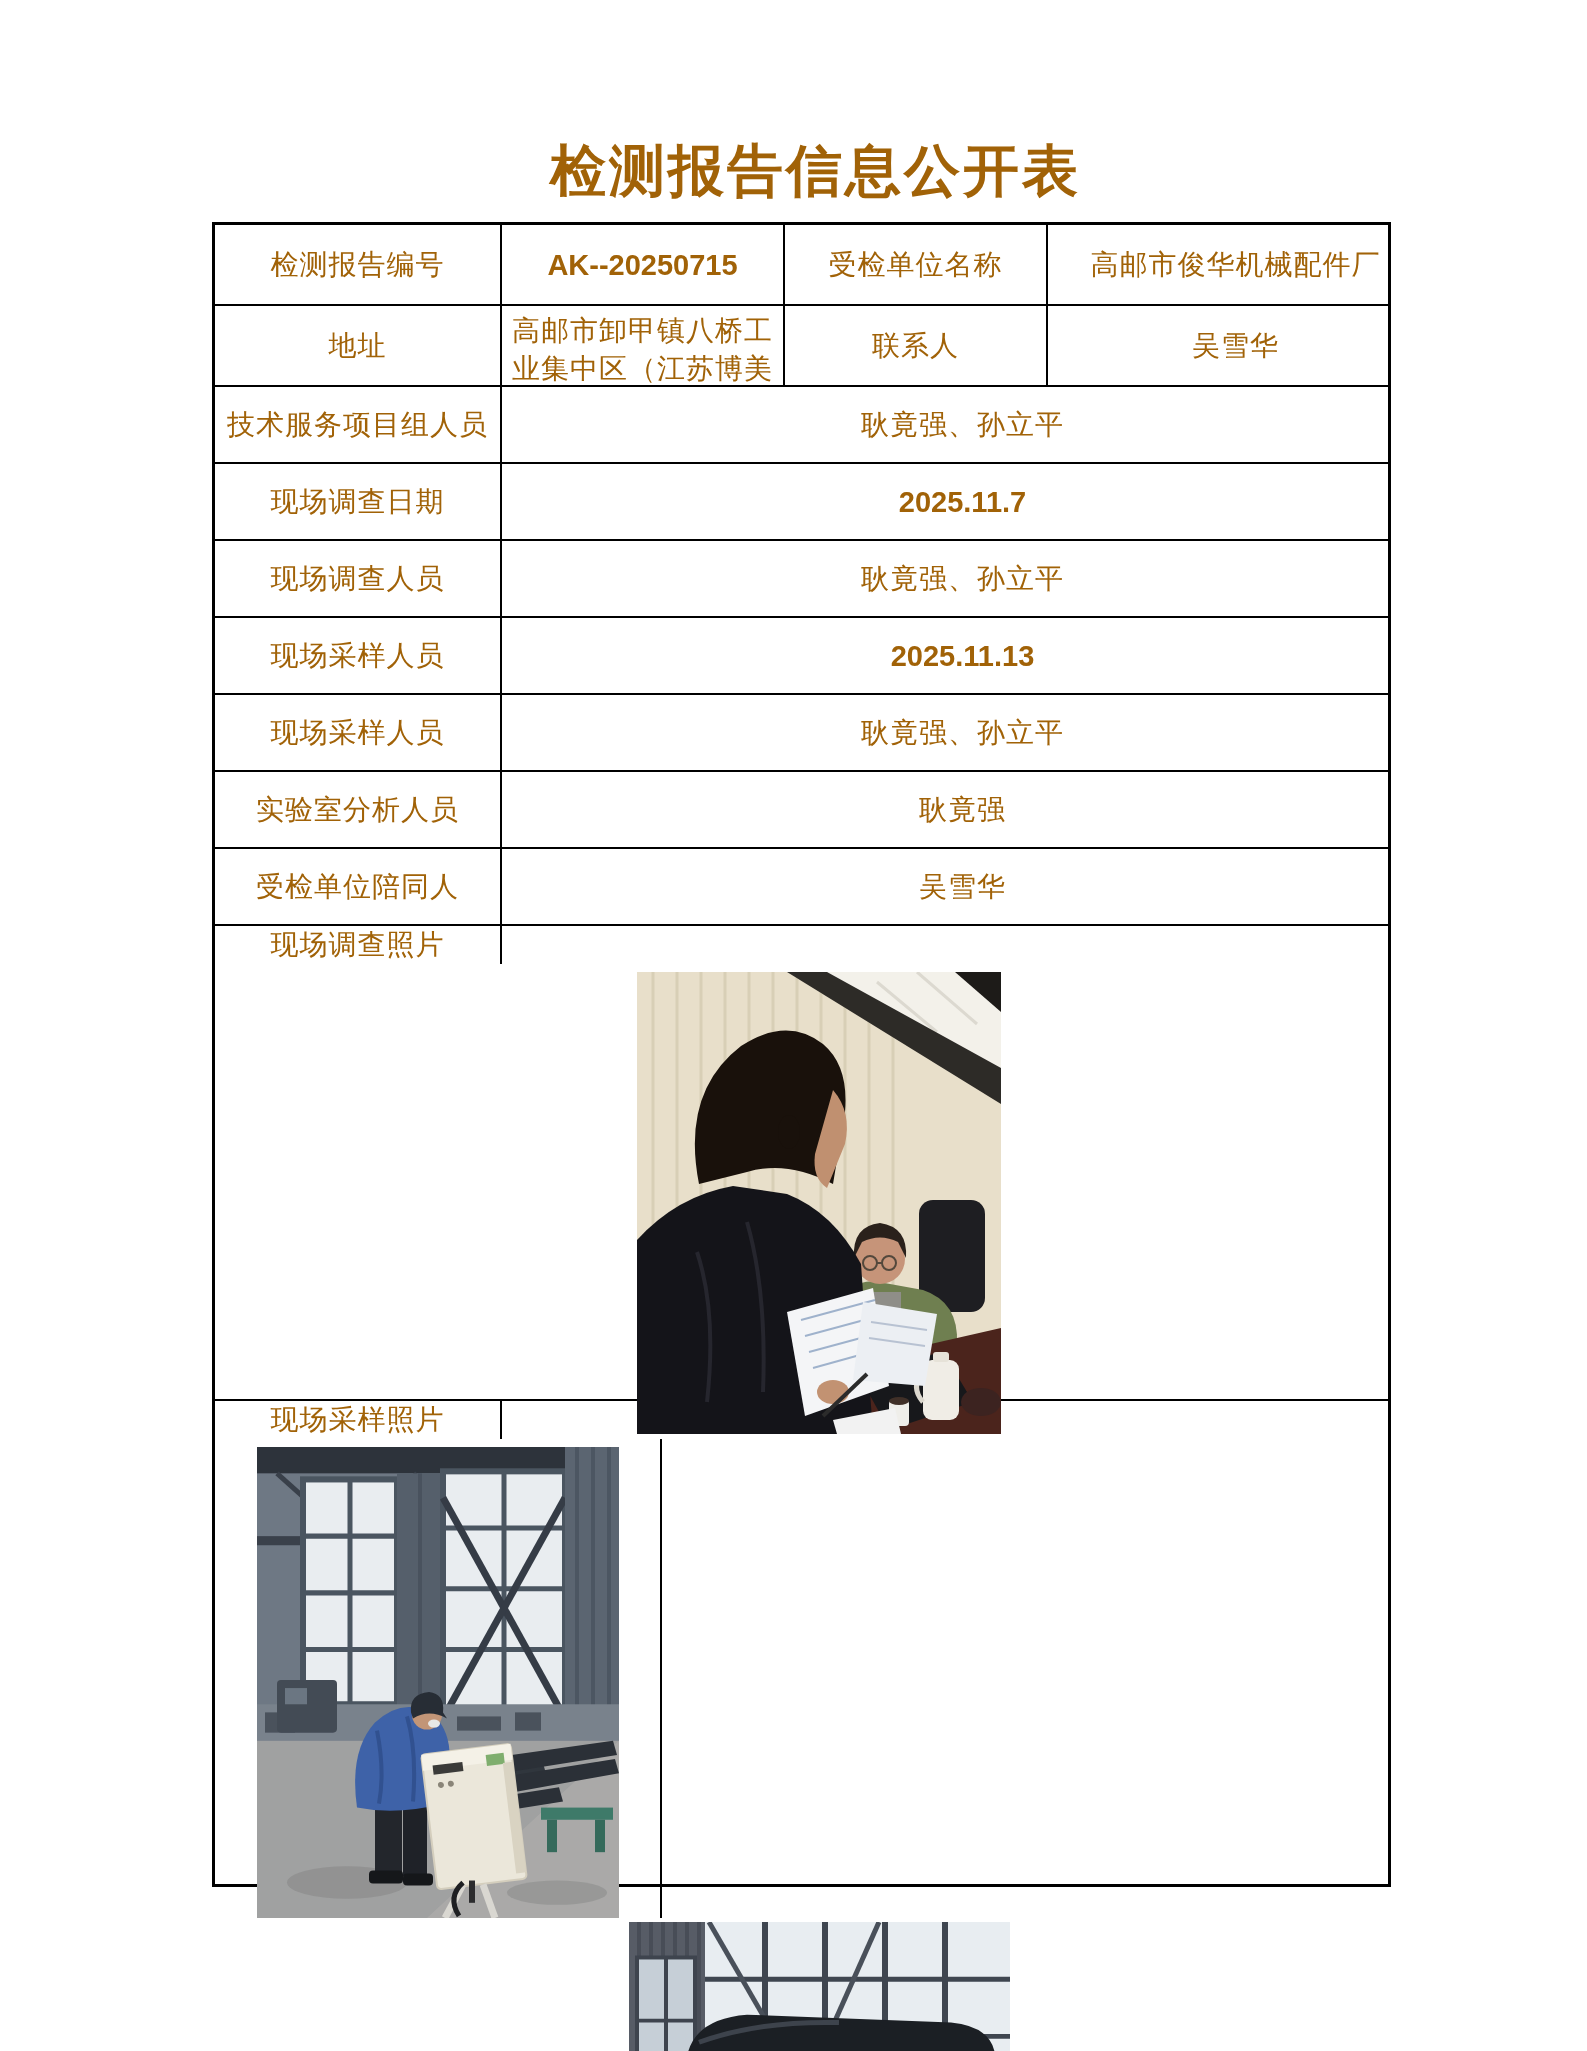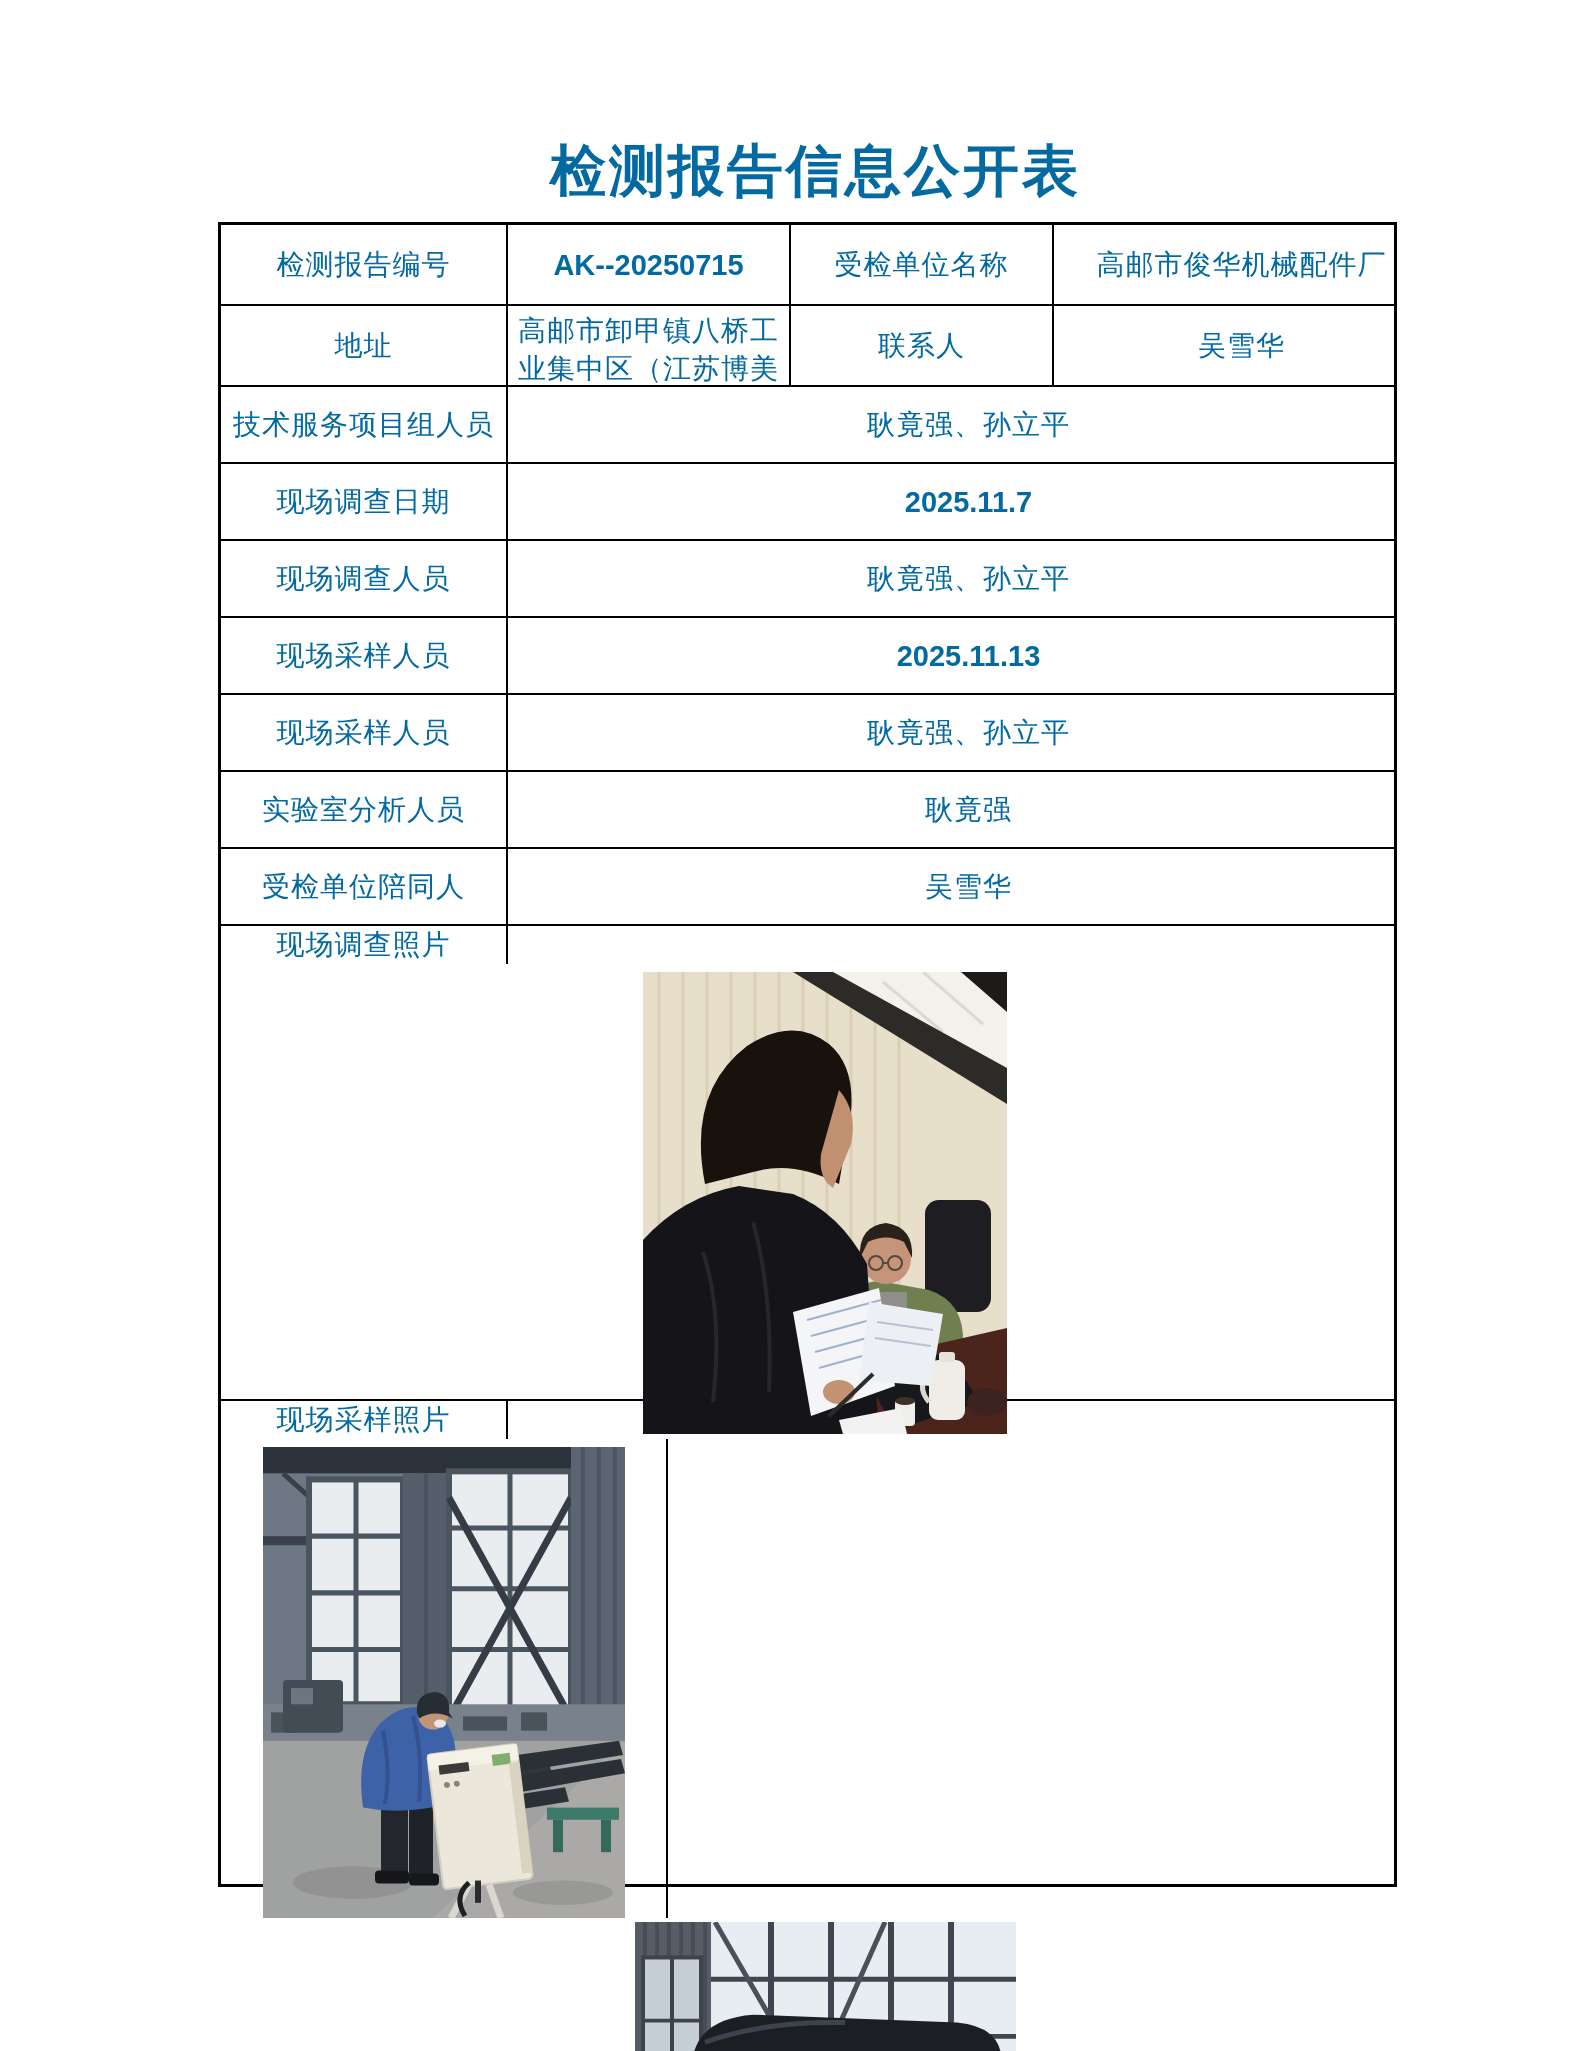--- a/index.html
+++ b/index.html
@@ -1,20 +1,20 @@
 <!DOCTYPE html>
 <html><head>
 <meta charset="utf-8">
 <style>
   html,body{margin:0;padding:0;background:#888;}
   .page{position:relative;width:1587px;height:2051px;background:#ffffff;margin:0 auto;
-        font-family:"Liberation Serif","DejaVu Serif",serif;color:#0369a1;overflow:hidden;}
+        font-family:"Liberation Serif","DejaVu Serif",serif;color:#a16207;overflow:hidden;}
   .doc-title{position:absolute;left:226px;top:128px;width:1179px;text-align:center;
         font-size:56px;font-weight:700;letter-spacing:3px;line-height:86px;}
-  .tbl{position:absolute;left:218px;top:222px;width:1179px;border:3px solid #000;box-sizing:border-box;}
+  .tbl{position:absolute;left:212px;top:222px;width:1179px;border:3px solid #000;box-sizing:border-box;}
   .row{display:flex;border-bottom:2px solid #000;box-sizing:border-box;}
   .row:last-child{border-bottom:none;}
   .r-h{height:81px;}
   .r-i{height:77px;}
   .r-p1{height:475px;flex-direction:column;}
   .r-p2{height:483px;flex-direction:column;}
   .c{border-right:2px solid #000;box-sizing:border-box;display:flex;align-items:center;
      justify-content:center;text-align:center;font-size:28px;letter-spacing:1px;line-height:38px;
      overflow:hidden;}
   .c:last-child{border-right:none;padding-left:35px;}

